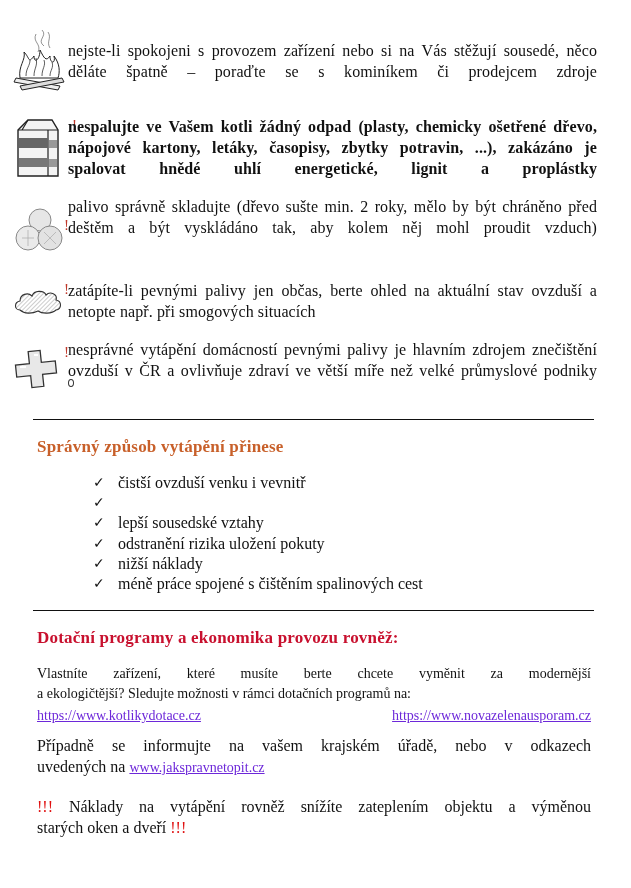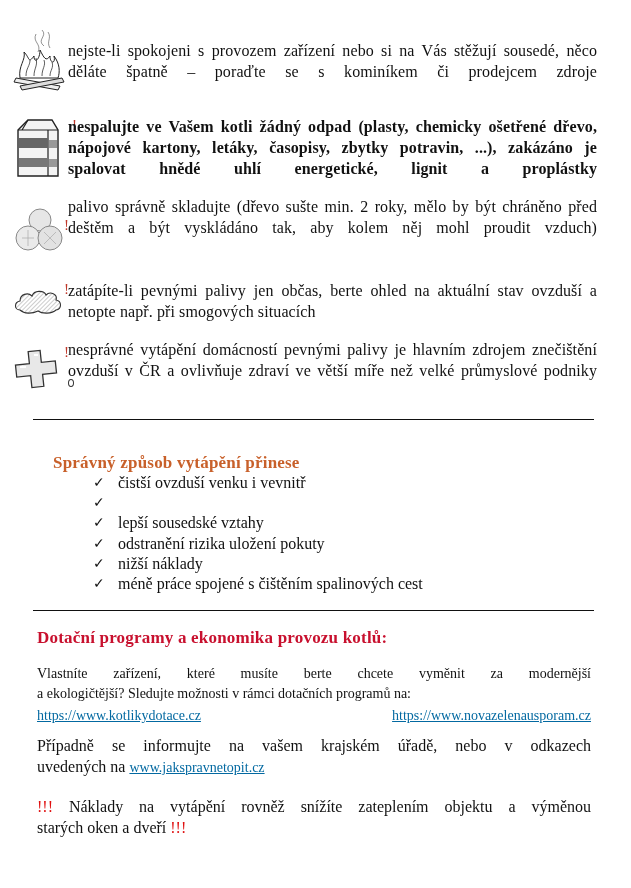--- a/index.html
+++ b/index.html
@@ -17,21 +17,21 @@
     }
     .tip-text {
       position: absolute; left: 56px; right: 0;
       font-family: "Liberation Serif", serif;
       font-size: 16px; line-height: 21px; text-align: justify;
       letter-spacing: 0.1px;
     }
     .tip-text.justify-last { text-align-last: justify; }
     .rule { position: absolute; left: 33px; width: 561px; height: 0; border-top: 1.3px solid #111; }
     .h-orange {
-      position: absolute; left: 37px; top: 437px; margin: 16px;
+      position: absolute; left: 37px; top: 437px; margin: 0;
       font-family: "Liberation Serif", serif; font-weight: bold;
       font-size: 17px; color: #c8602a; letter-spacing: 0.2px;
     }
     .h-red {
       position: absolute; left: 37px; top: 628px; margin: 0;
       font-family: "Liberation Serif", serif; font-weight: bold;
       font-size: 17px; color: #c8102e; letter-spacing: 0.2px;
     }
     .benefits { position: absolute; left: 93px; top: 473px; margin: 0; padding: 0; list-style: none; }
     .benefits li {
@@ -40,21 +40,21 @@
     }
     .benefits .check { width: 25px; font-size: 14px; }
     .para {
       position: absolute; left: 37px; width: 554px;
       font-family: "Liberation Serif", serif;
     }
     .p-intro { top: 664px; font-size: 14px; line-height: 20px; text-align: justify; }
     .p-intro .l1 { display: block; text-align: justify; text-align-last: justify; }
     .links { position: absolute; left: 37px; width: 554px; top: 708px; display: flex; justify-content: space-between;
       font-family: "Liberation Serif", serif; font-size: 14px; }
-    a { color: #0369a1; text-decoration: underline; }
+    a { color: #6d28d9; text-decoration: underline; }
     .p-region { top: 735px; font-size: 16px; line-height: 21px; }
     .p-region .l1 { display: block; text-align: justify; text-align-last: justify; }
     .p-region a { font-size: 14px; }
     .p-cost { top: 796px; font-size: 16px; line-height: 21px; }
     .p-cost .l1 { display: block; text-align: justify; text-align-last: justify; }
     .red { color: #e01010; }
   </style>
 </head>
 <body>
 
@@ -151,21 +151,21 @@
       <span>nižší náklady</span>
     </li>
   <li>
       <span class="check">✓</span>
       <span>méně práce spojené s čištěním spalinových cest</span>
     </li>
 </ul>
 
 <div class="rule" style="top:610px;"></div>
 
-<h2 class="h-red">Dotační programy a ekonomika provozu kotlů:</h2>
+<h2 class="h-red">Dotační programy a ekonomika provozu rovněž:</h2>
 
 <div class="para p-intro">
   <span class="l1">Vlastníte zařízení, které musíte berte chcete vyměnit za modernější</span>
   <span>a ekologičtější? Sledujte možnosti v rámci dotačních programů na:</span>
 </div>
 
 <div class="links">
   <a href="#">https://www.kotlikydotace.cz</a>
   <a href="#">https://www.novazelenausporam.cz</a>
 </div>

